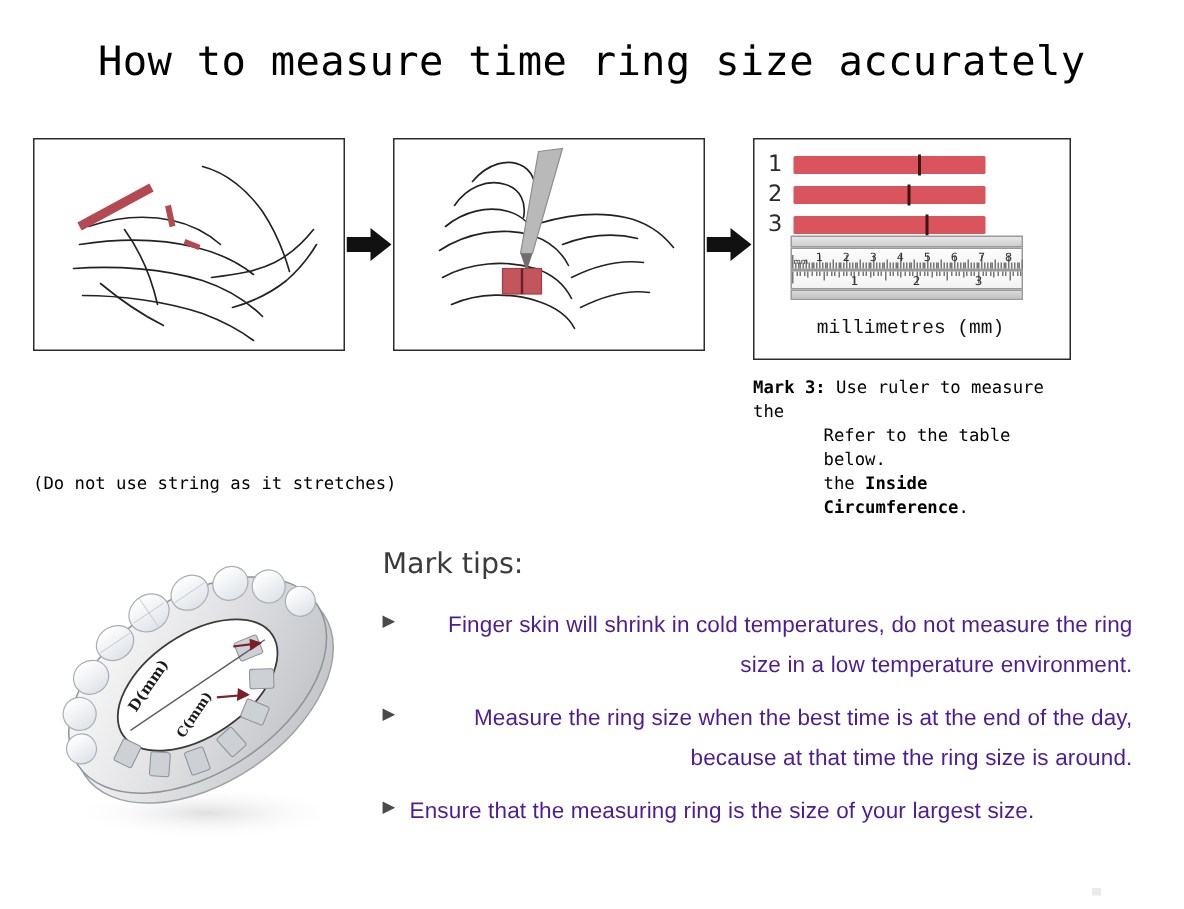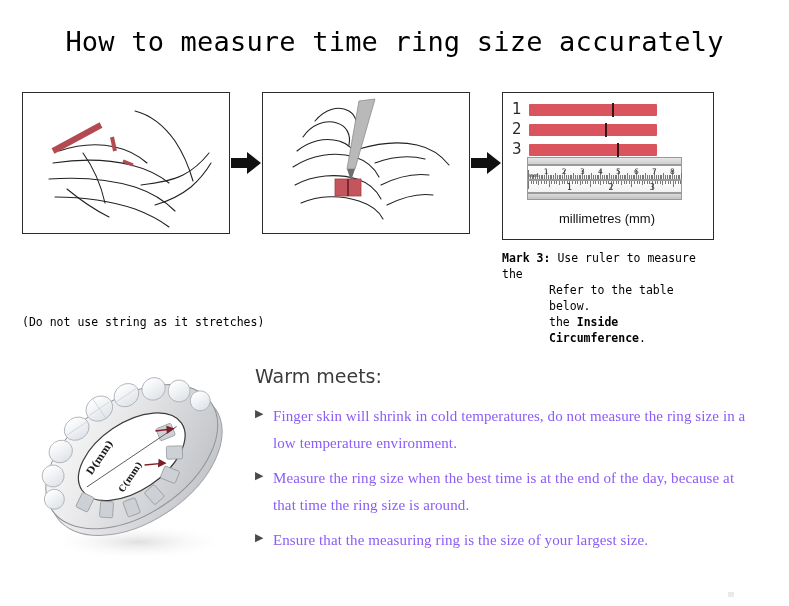--- a/index.html
+++ b/index.html
@@ -147,21 +147,21 @@
     font-size: 7.5px;
     color: #333;
     line-height: 1;
   }
   #mm-label {
     position: absolute;
     left: 0;
     top: 118px;
     width: 208px;
     text-align: center;
-    font-family: Liberation Sans, sans-serif;
+    font-family: Liberation Mono, monospace;
     font-size: 13px;
     color: #111;
   }
 
   
   #tips {
     position: absolute;
     left: 255px;
     top: 365px;
     width: 500px;
@@ -180,25 +180,26 @@
   }
   .tip .bullet {
     flex: 0 0 auto;
     width: 18px;
     padding-top: 5px;
     color: #4a4a4a;
     font-size: 11px;
     line-height: 1;
   }
   .tip .tiptext {
-    font-family: Liberation Serif, serif;
+    font-family: Liberation Sans, sans-serif;
     font-size: 15px;
     line-height: 27px;
-    color: #8b5cf6;
+    color: #4c1d95;
     letter-spacing: 0.1px;
+    text-align: right;
   }
 
   
   #ring-figure {
     position: absolute;
     left: 18px;
     top: 352px;
     width: 232px;
     height: 224px;
   }
@@ -570,21 +571,21 @@
       </g>
     </g>
 
     </svg><div></div>
   
   <span class="ring-dim-label" id="label-d">D(mm)</span>
   <span class="ring-dim-label" id="label-c">C(mm)</span>
 </div>
 
 <div id="tips">
-  <div id="tips-heading">Warm meets:</div>
+  <div id="tips-heading">Mark tips:</div>
 
   <div class="tip">
     <span class="bullet">▶</span>
     <span class="tiptext">Finger skin will shrink in cold temperatures, do not measure the ring size in a low temperature environment.</span>
   </div>
   <div class="tip">
     <span class="bullet">▶</span>
     <span class="tiptext">Measure the ring size when the best time is at the end of the day, because at that time the ring size is around.</span>
   </div>
   <div class="tip">

